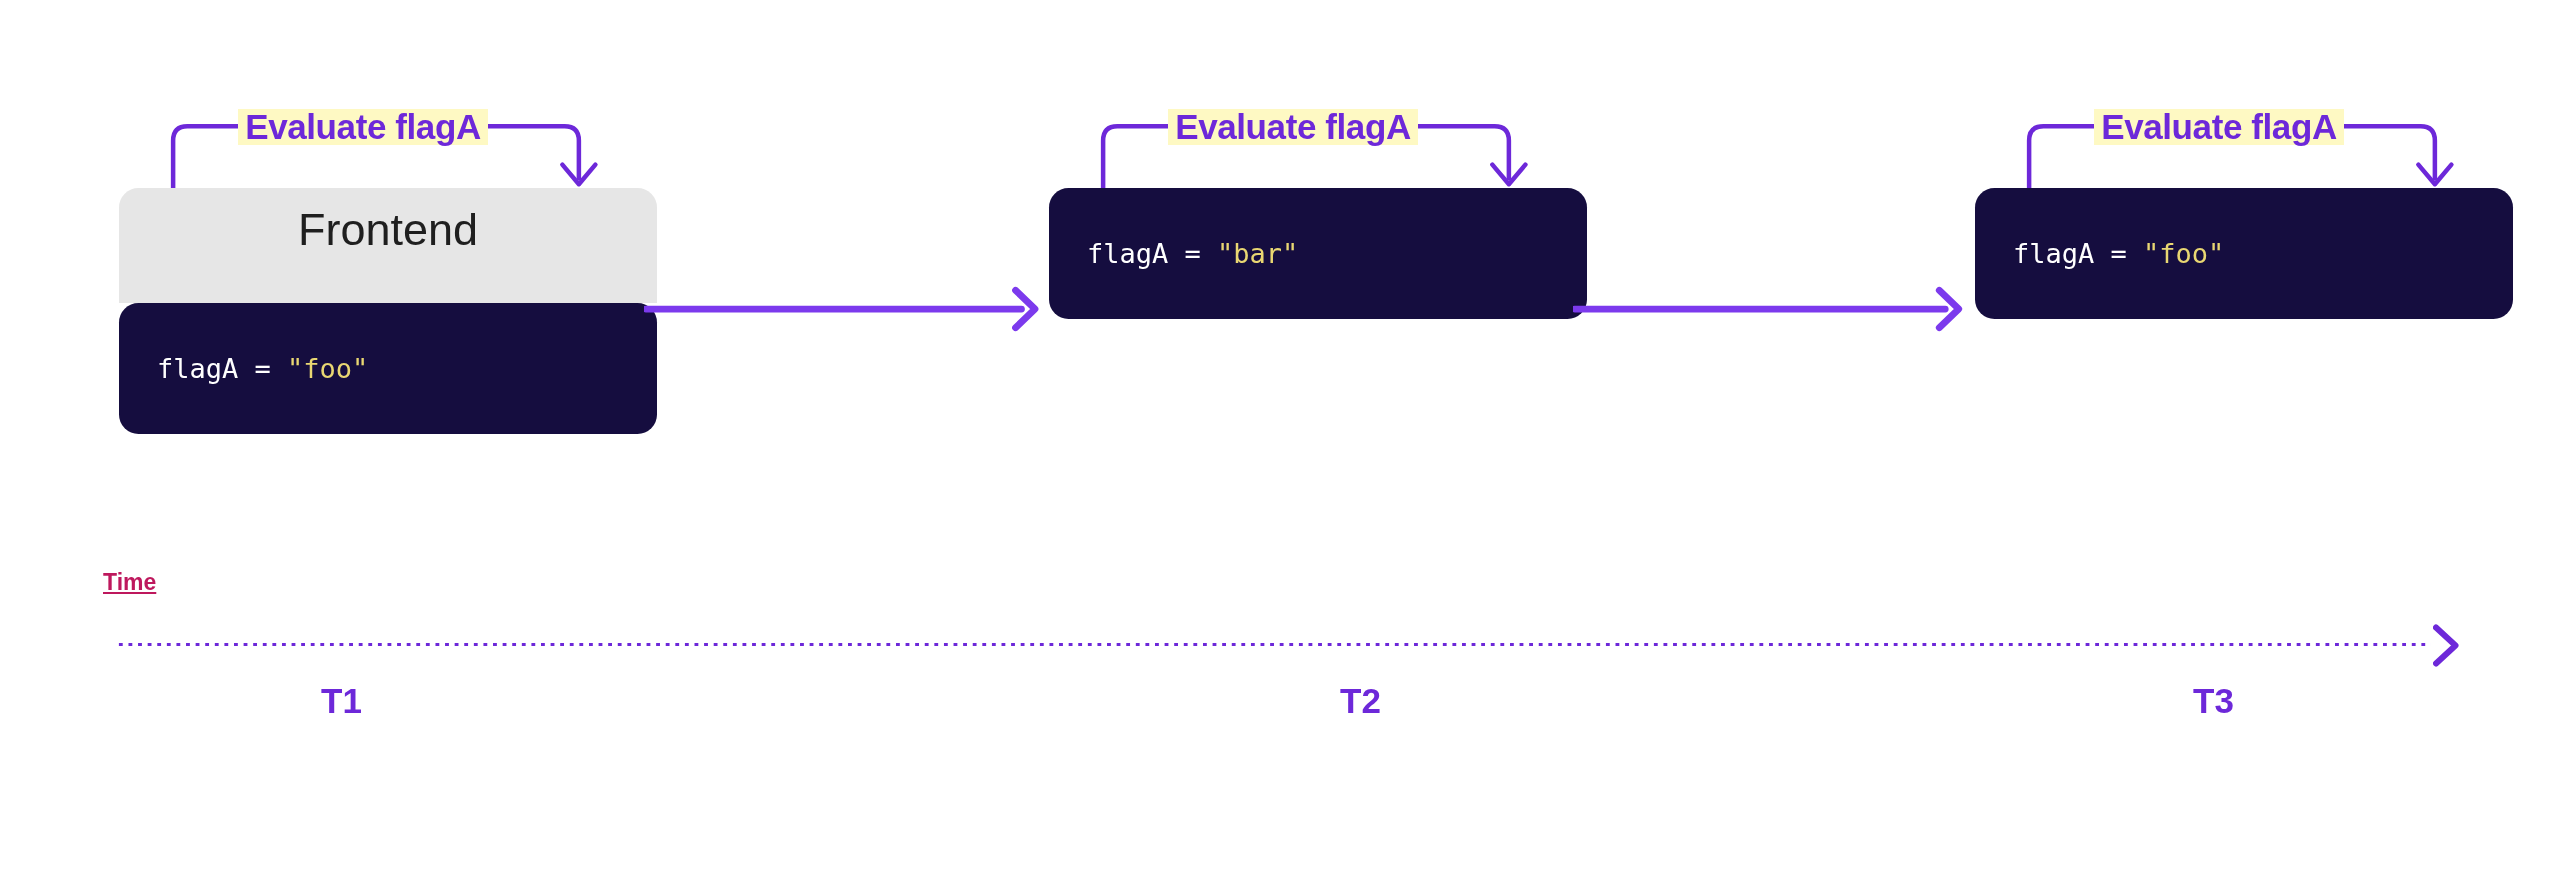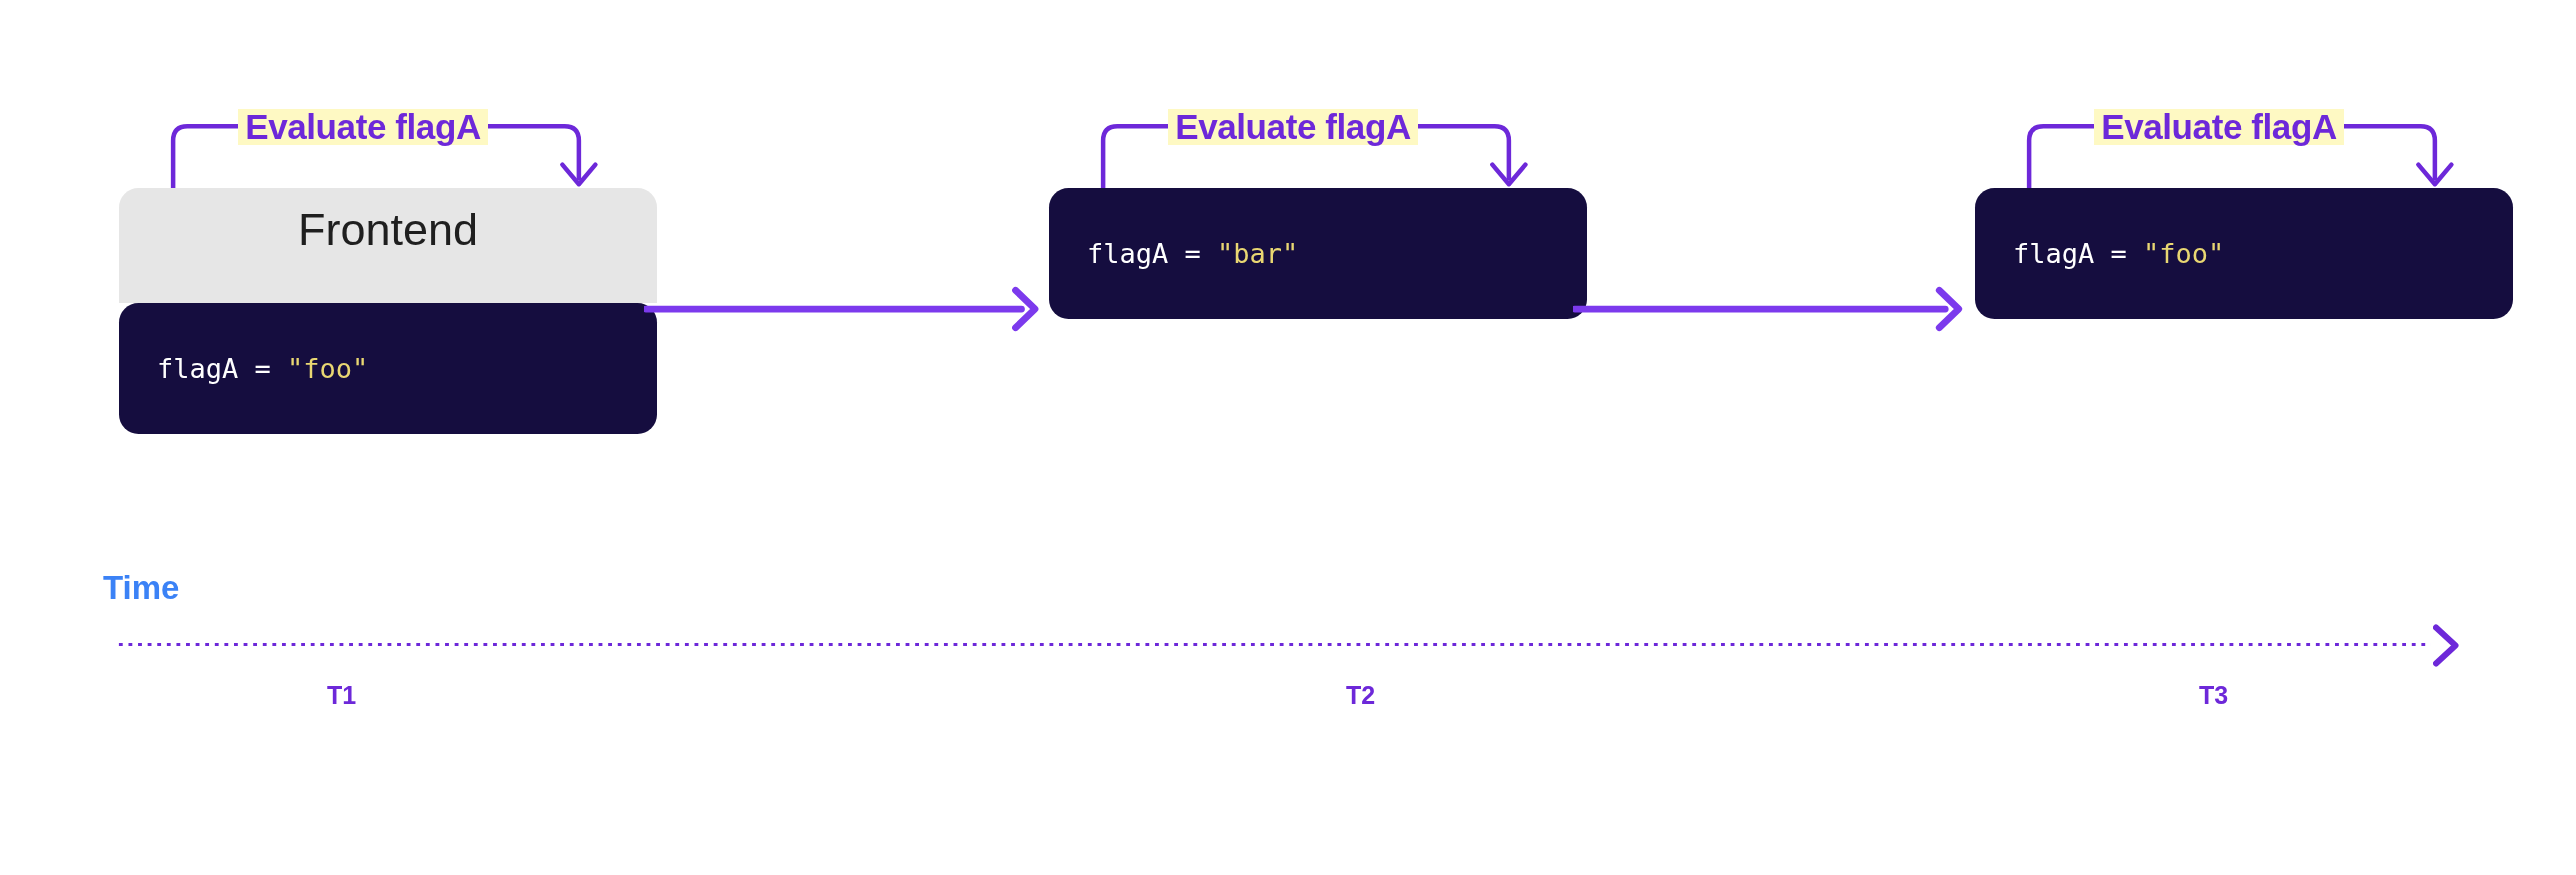--- a/index.html
+++ b/index.html
@@ -64,36 +64,36 @@
 
   
   .connector { position:absolute; top:285px; }
   .c1 { left:644px; }
   .c2 { left:1573px; }
   .connector .stroke { fill:none; stroke:#7C3AED; stroke-width:9; stroke-linecap:round; stroke-linejoin:round; }
 
   
   .time-label {
     position:absolute; left:103px; top:569px;
-    font-size:33px; font-weight:bold; color:#3b82f6;
+    font-size:23px; font-weight:bold; color:#be185d;text-decoration:underline;
   }
   .time-axis {
     position:absolute; left:116px; top:642px;
     width:2315px; height:5.3px;
     background-image:radial-gradient(circle, #6D28D9 1.8px, transparent 2px);
     background-size:9.6px 5.3px;
     background-repeat:repeat-x;
     background-position:0 50%;
   }
   .time-arrow { position:absolute; left:2433px; top:623px; }
   .time-arrow .stroke { fill:none; stroke:#6D28D9; stroke-width:8; stroke-linecap:round; stroke-linejoin:round; }
   .tick {
     position:absolute; top:681px; width:105px;
     text-align:center;
-    font-size:25px; font-weight:bold; color:#6D28D9;
+    font-size:35px; font-weight:bold; color:#6D28D9;
   }
   .t1 { left:289px; }
   .t2 { left:1308px; }
   .t3 { left:2161px; }
 </style>
 </head>
 <body>
 
 <div class="group g1">
   <div class="eval">

